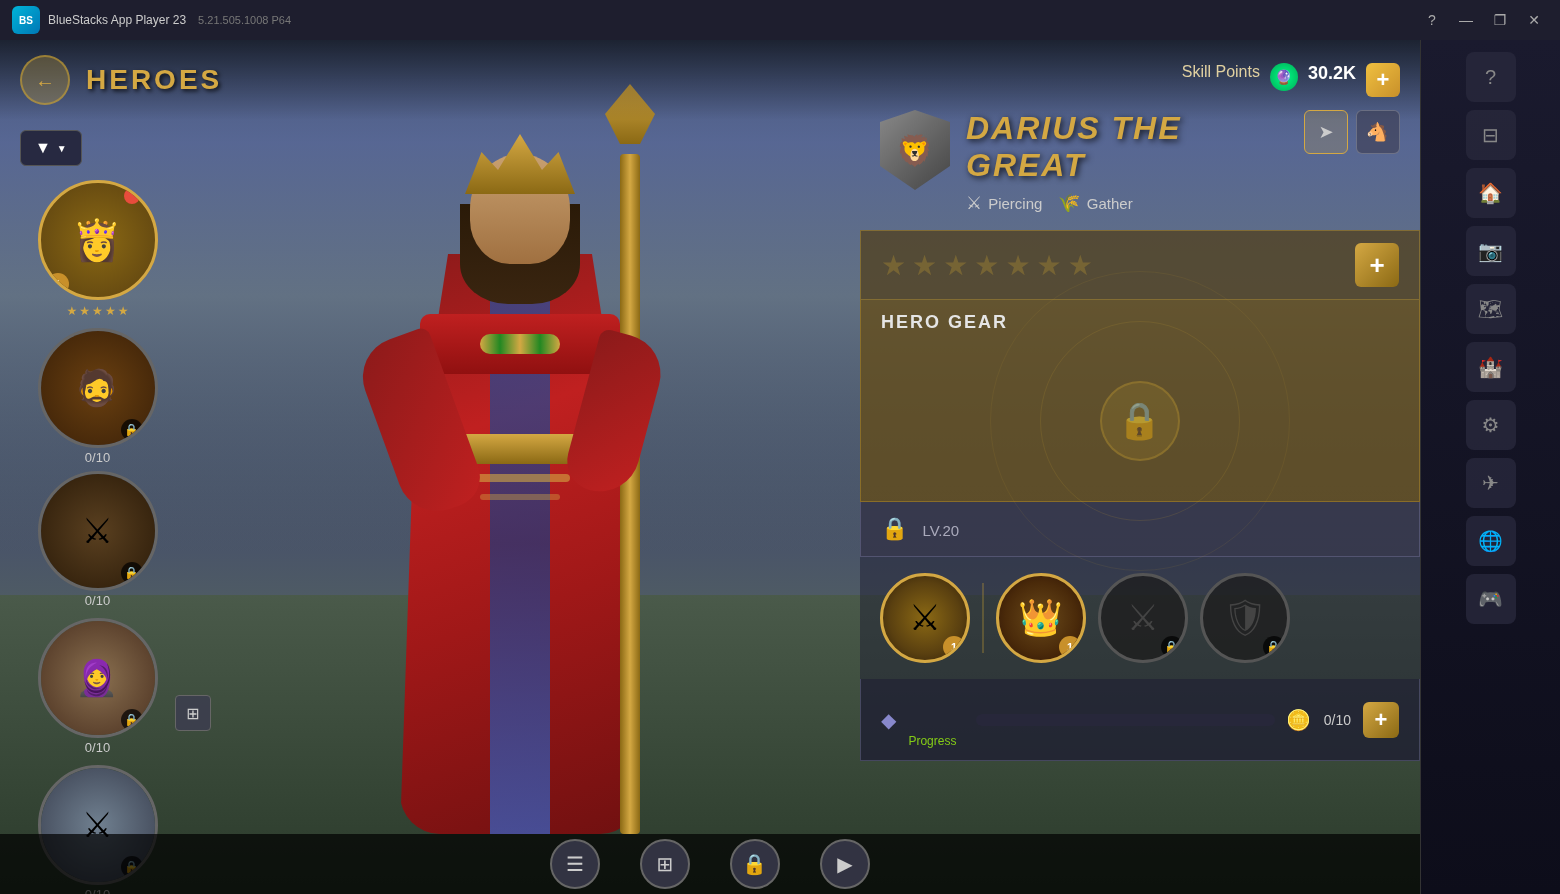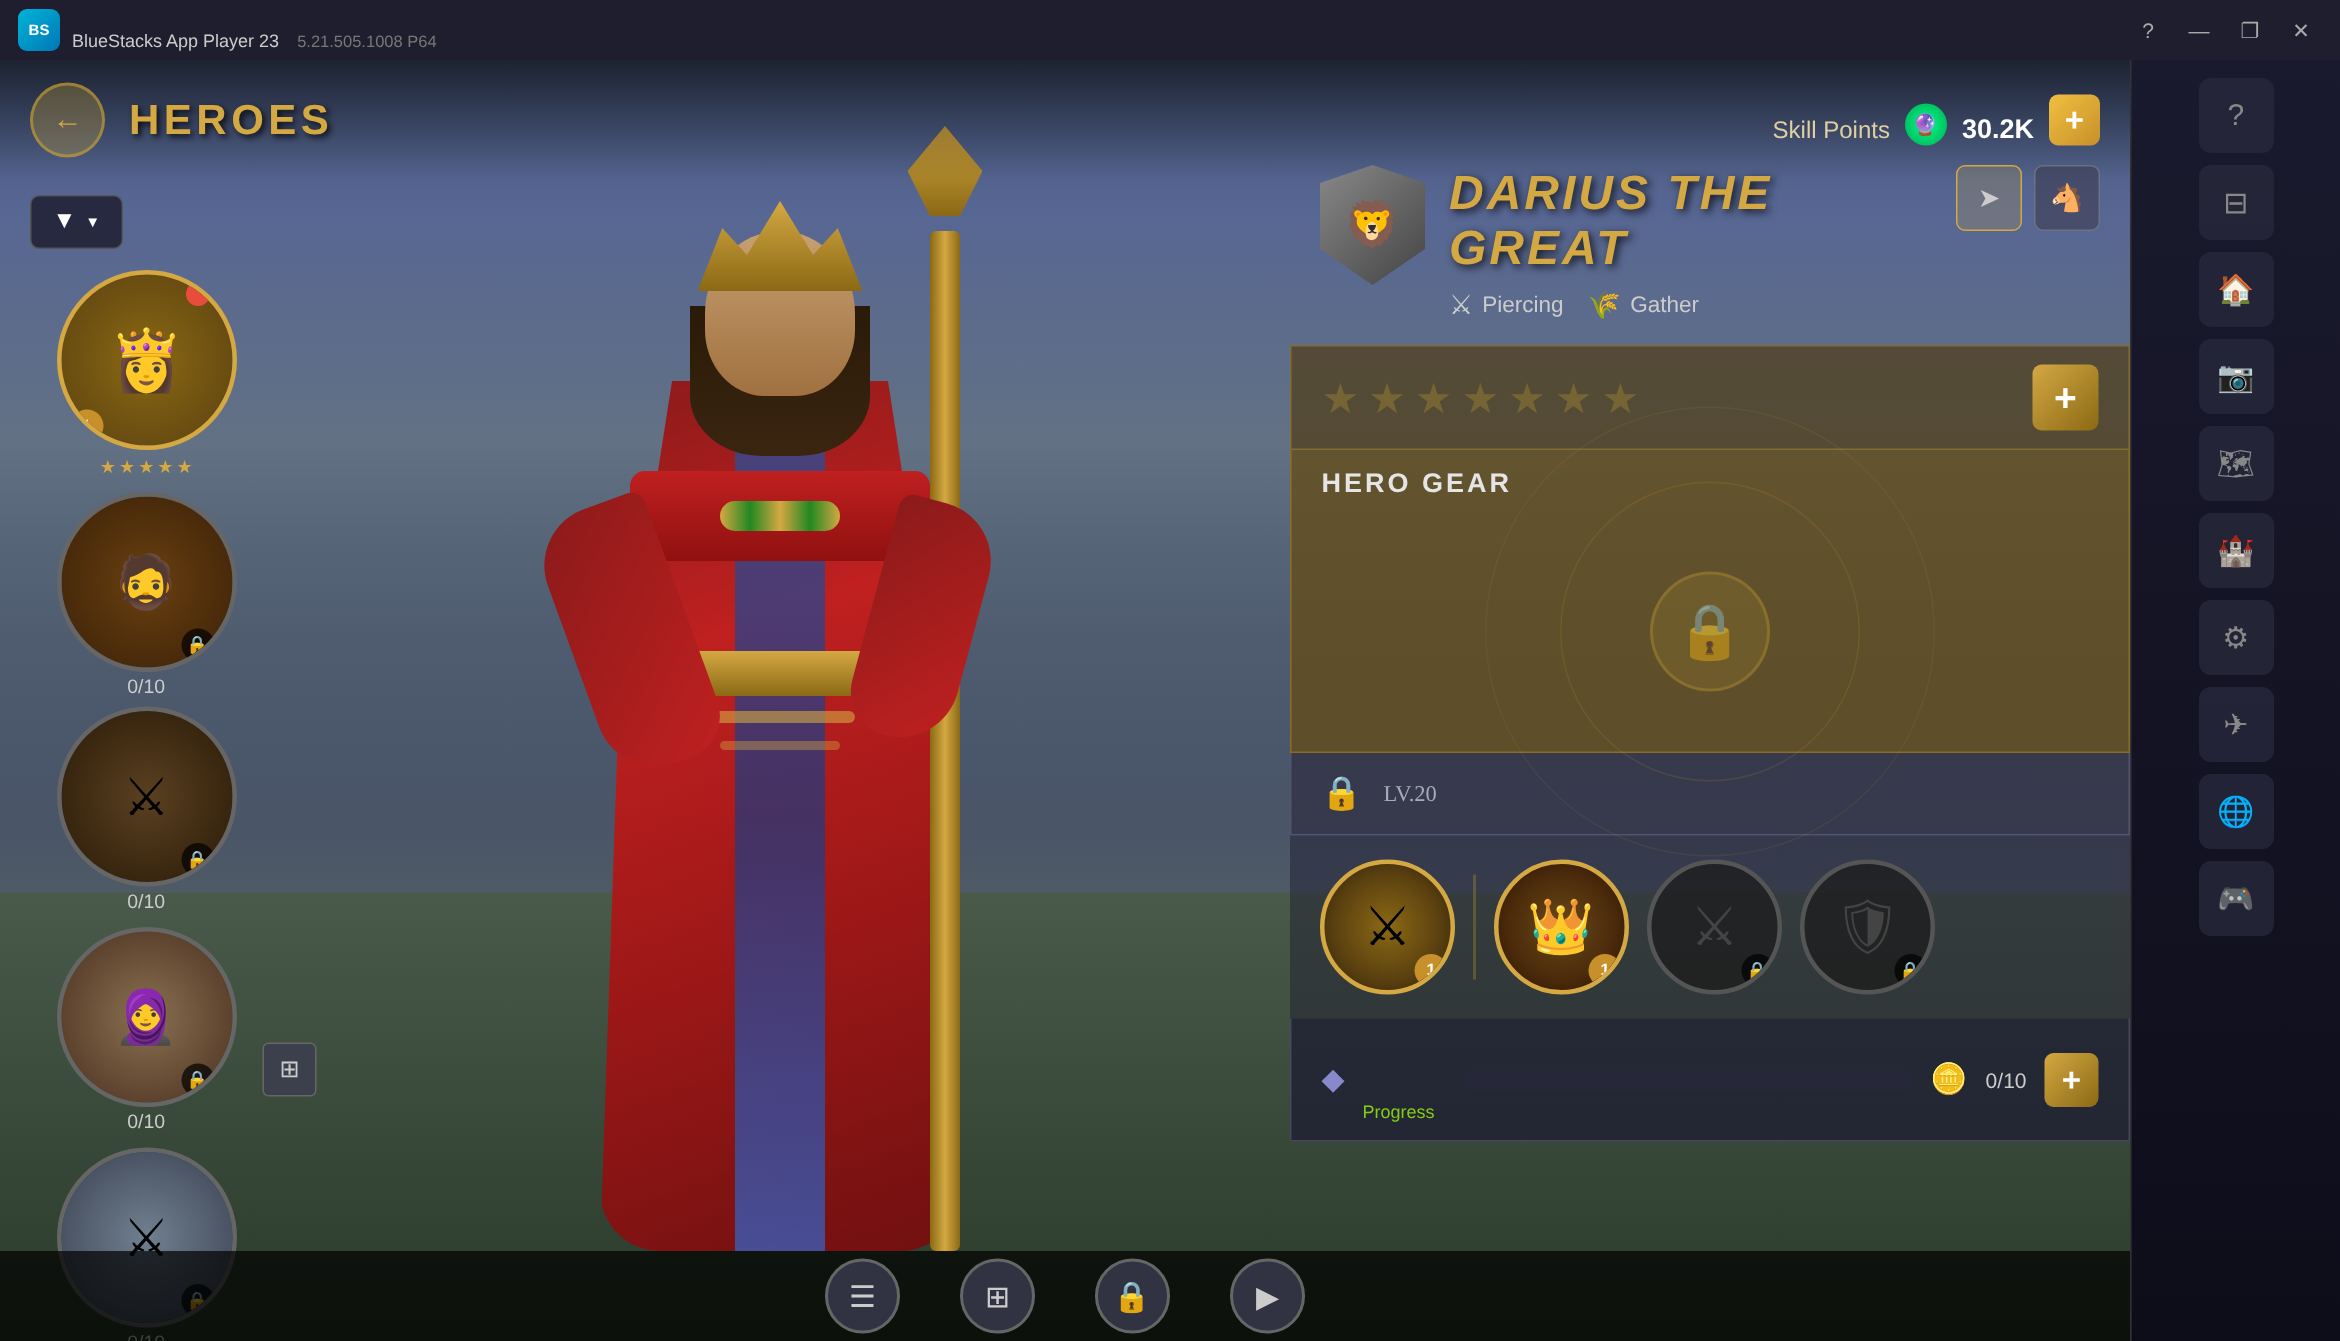--- a/index.html
+++ b/index.html
@@ -19,21 +19,21 @@
       height: 40px;
       background: #1e1e2e;
       display: flex;
       align-items: center;
       justify-content: space-between;
       padding: 0 12px;
       z-index: 100;
     }
     .title-bar-left {
       display: flex;
-      align-items: flex-end;
+      align-items: center;
       gap: 8px;
     }
     .bluestacks-logo {
       width: 28px; height: 28px;
       background: linear-gradient(135deg, #00b4d8, #0077b6);
       border-radius: 6px;
       display: flex; align-items: center; justify-content: center;
       color: white; font-weight: bold; font-size: 10px;
     }
     .title-bar-title {
@@ -113,21 +113,21 @@
       color: #d4a843;
       font-size: 28px;
       font-weight: bold;
       margin-left: 16px;
       letter-spacing: 3px;
       text-shadow: 2px 2px 4px rgba(0,0,0,0.8);
     }
     .skill-points-area {
       margin-left: auto;
       display: flex;
-      align-items: flex-end;
+      align-items: flex-start;
       gap: 10px;
     }
     .skill-points-label {
       color: #e0d0a0;
       font-size: 16px;
     }
     .skill-points-icon {
       width: 28px; height: 28px;
       background: radial-gradient(circle, #00ff88, #00aa55);
       border-radius: 50%;
@@ -531,21 +531,20 @@
     .talents-title {
       color: #e0e0ff;
       font-size: 20px;
       font-weight: bold;
       letter-spacing: 1px;
     }
     .talents-level {
       color: #aab;
       font-size: 15px;
       margin-top: 2px;
-      font-family: Liberation Serif, serif;
     }
 
     
     .skill-icons-row {
       display: flex;
       align-items: center;
       padding: 16px 20px;
       gap: 12px;
       background: rgba(30,30,50,0.5);
     }

